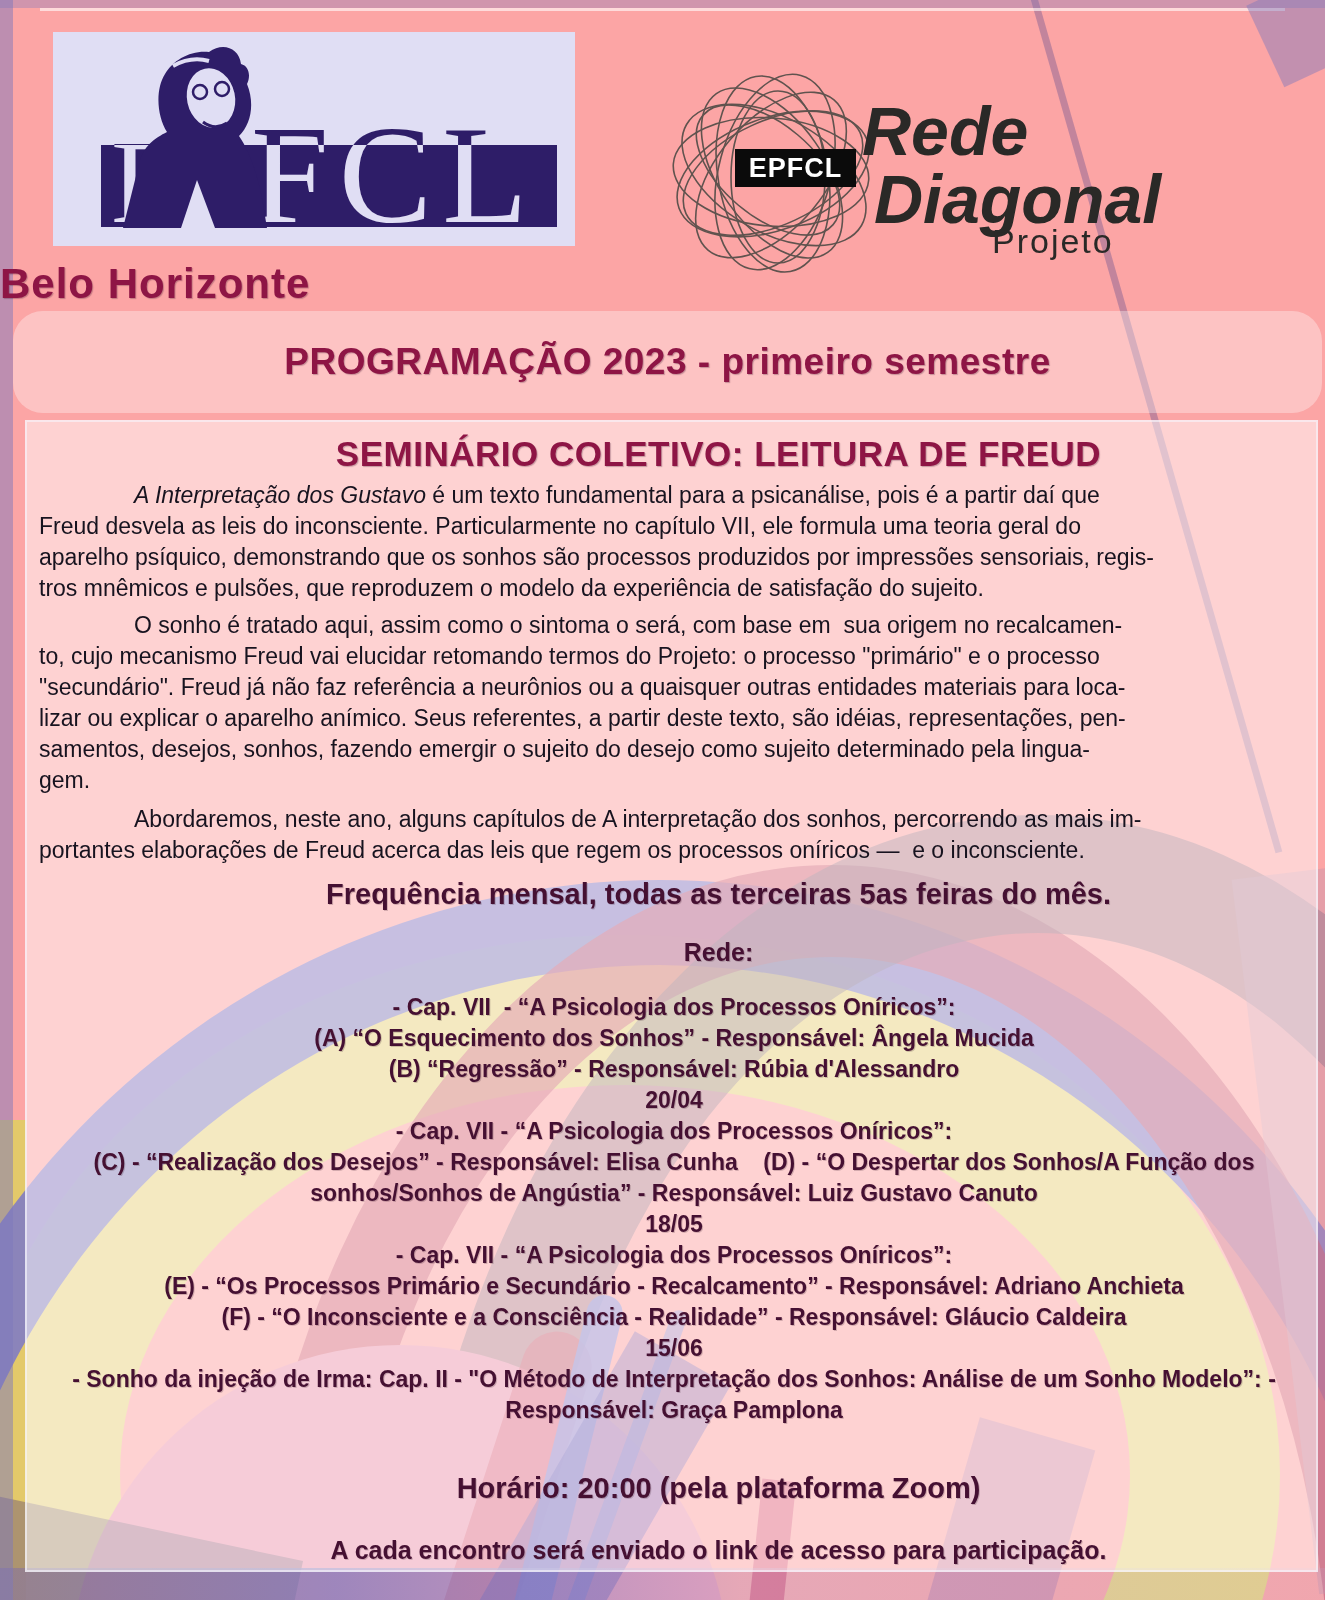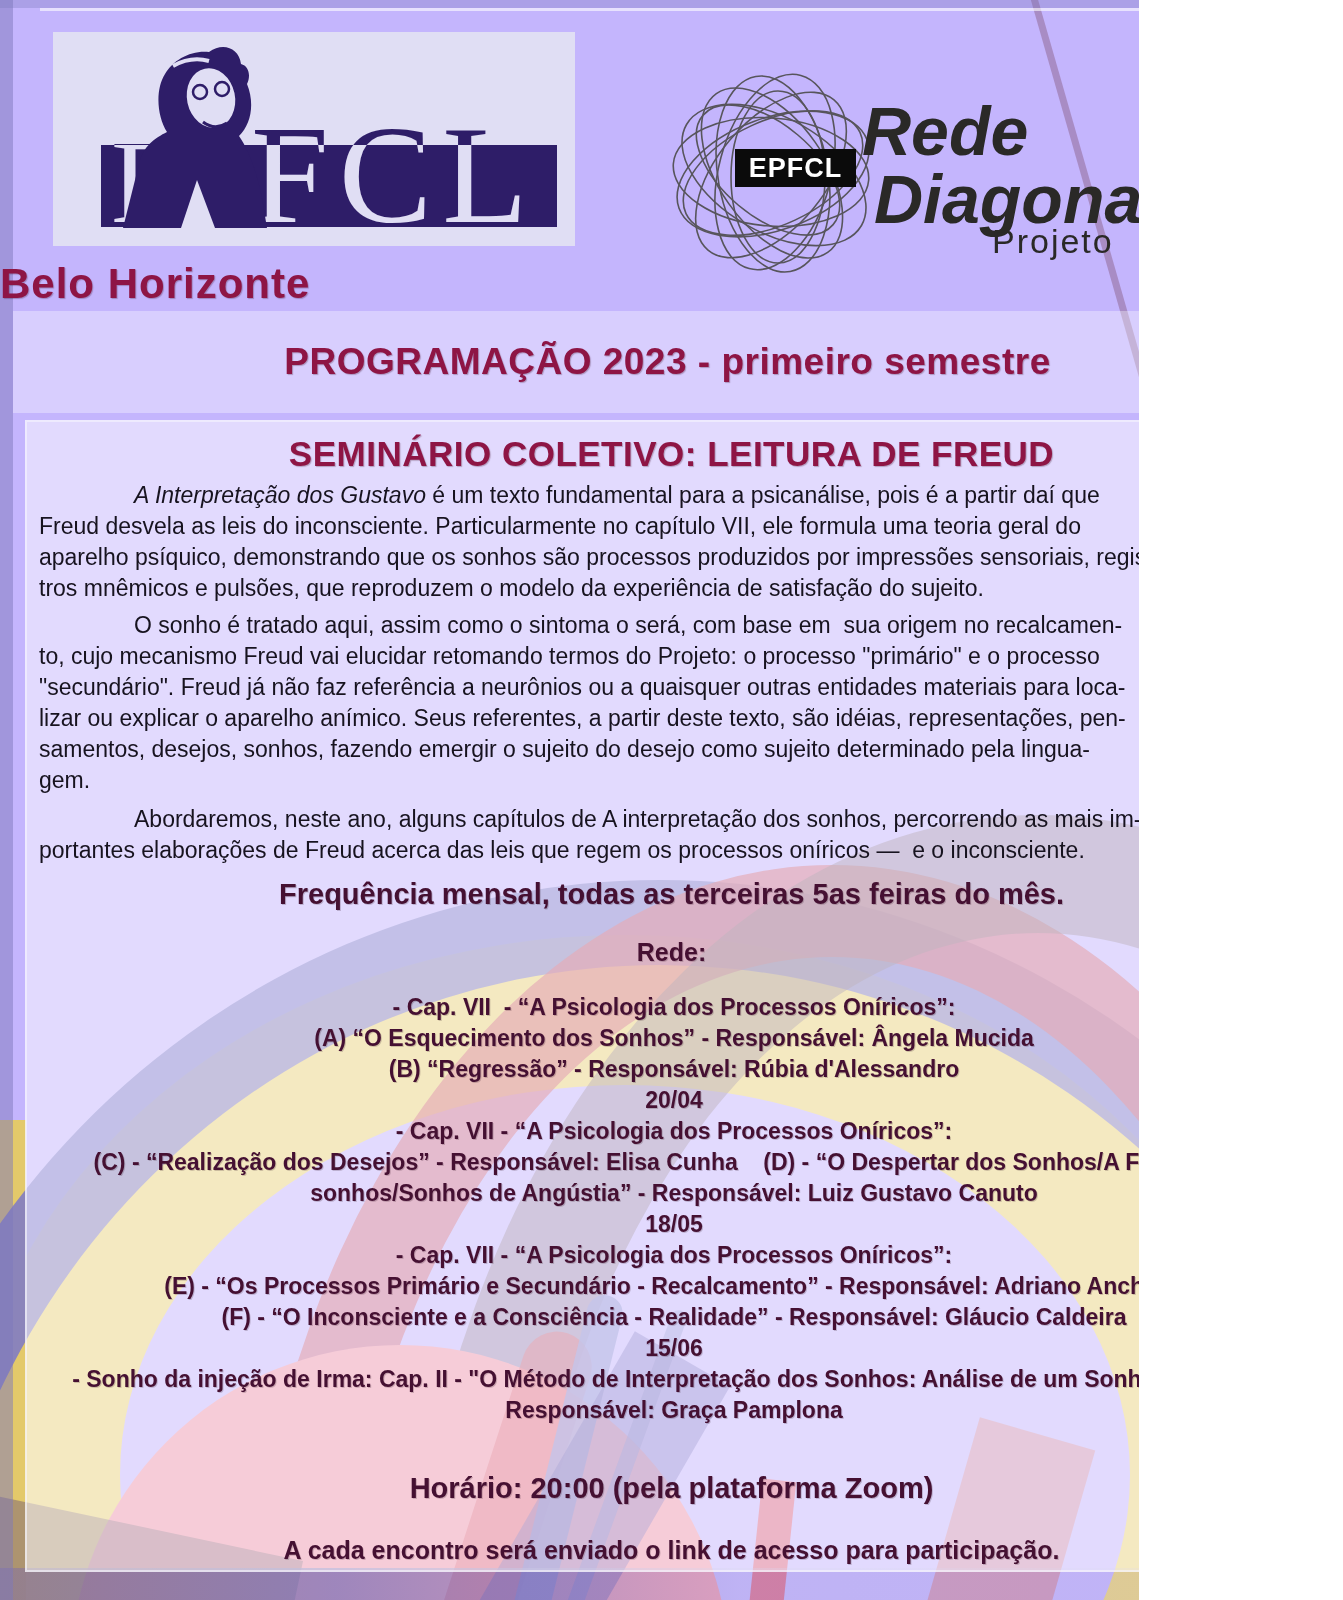--- a/index.html
+++ b/index.html
@@ -1,24 +1,24 @@
 <!DOCTYPE html>
 <html><head>
 <meta charset="utf-8">
 <style>
   html,body{margin:0;padding:0;}
   body{width:1343px;height:1600px;overflow:hidden;font-family:"Liberation Sans",sans-serif;}
-  .page{position:relative;width:1139px;height:1600px;background:#c4b5fd;overflow:hidden;}
+  .page{position:relative;width:1325px;height:1600px;background:#fca5a5;overflow:hidden;}
   .shape{position:absolute;}
   .ring{border-radius:50%;background:transparent;}
   .overlay{position:absolute;box-sizing:border-box;}
   .logo-box{left:53px;top:32px;width:522px;height:214px;background:#e0def4;}
-  .banner{left:13px;top:311px;width:1309px;height:102px;background:rgba(255,255,255,0.34);text-align:center;}
+  .banner{left:13px;top:311px;width:1309px;height:102px;background:rgba(255,255,255,0.34);text-align:center;border-radius:30px;}
   .content-box{left:25px;top:420px;width:1293px;height:1152px;background:rgba(255,255,255,0.50);
-    border:2px solid rgba(246,245,253,0.6);}
+    border:2px solid rgba(246,245,253,0.6);padding-left:47px;}
   .maroon{color:#8e1545;font-weight:bold;text-shadow:1px 1px 1px rgba(70,20,45,0.3);}
   .plum{color:#451032;font-weight:bold;text-shadow:1px 1px 0 rgba(40,8,25,0.2);}
   .city{position:absolute;left:0;top:260px;width:1343px;text-align:left;font-size:42px;letter-spacing:1px;}
   .banner-text{font-size:37px;line-height:102px;letter-spacing:0.5px;}
   .abs{position:absolute;}
   .centered{width:100%;text-align:center;}
   .heading{top:12px;font-size:35px;letter-spacing:0.5px;}
   .body-text{position:absolute;left:12px;width:1272px;font-size:23px;line-height:31px;color:#17131f;
     white-space:pre-wrap;text-indent:95px;}
   .it{font-style:italic;}

